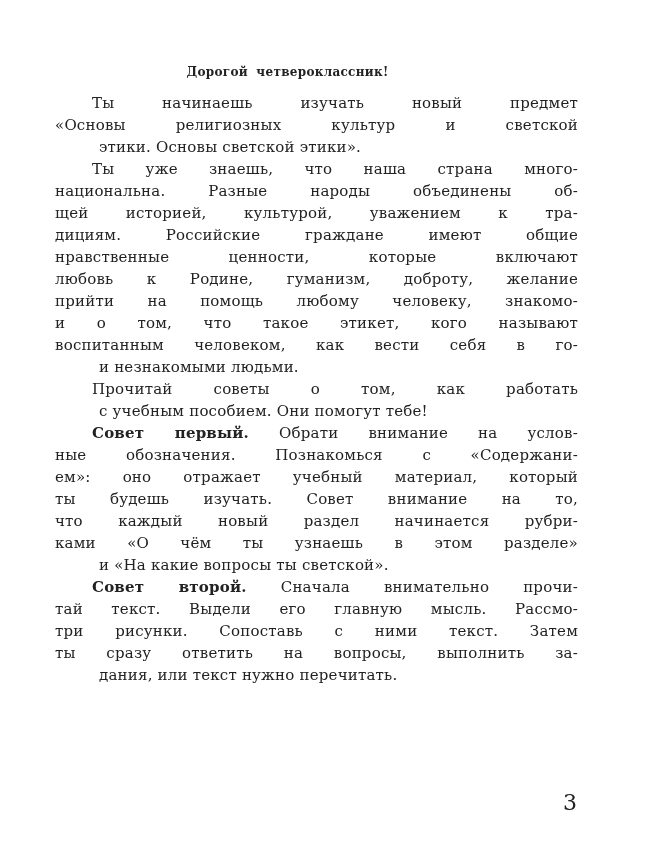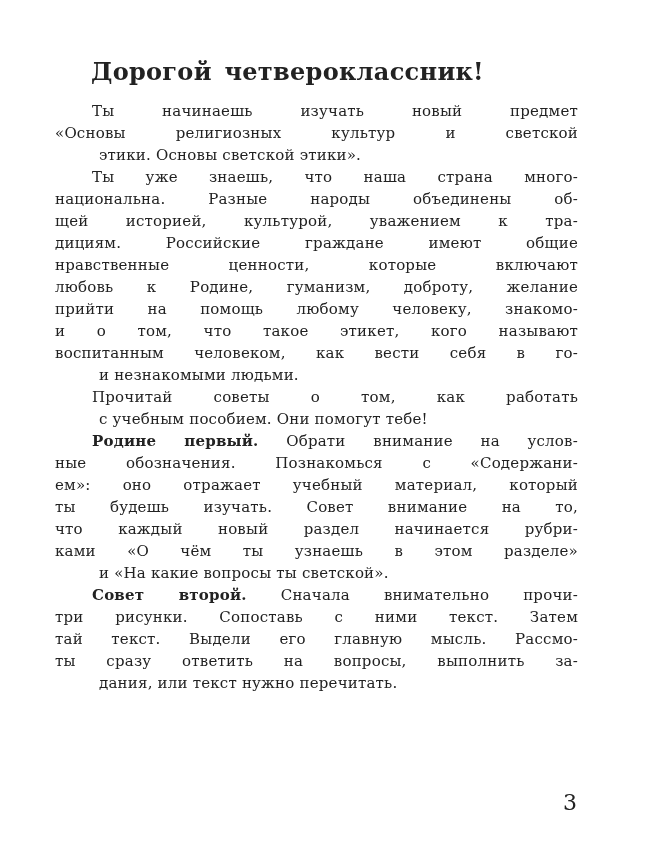--- a/index.html
+++ b/index.html
@@ -12,25 +12,25 @@
     color: #222222;
     overflow: hidden;
   }
   .content {
     position: absolute;
     left: 55px;
     top: 60px;
     width: 523px;
   }
   .heading {
-    font-size: 24px;
+    font-size: 12px;
     line-height: 24px;
     font-weight: bold;
     text-align: center;
-    margin: 0 58px 16px 0;
+    margin: 0 58px 8px 0;
     letter-spacing: 0.3px;
     word-spacing: 4px;
   }
   .para {
     font-size: 15px;
     line-height: 22px;
     letter-spacing: 0.2px;
   }
   .line {
     text-align: justify;
@@ -72,31 +72,31 @@
         <div class="para">
           <div class="line">и о том, что такое этикет, кого называют</div>
           <div class="line">воспитанным человеком, как вести себя в го-</div>
           <div class="line last">и незнакомыми людьми.</div>
         </div>
         <div class="para">
           <div class="line first">Прочитай советы о том, как работать</div>
           <div class="line last">с учебным пособием. Они помогут тебе!</div>
         </div>
         <div class="para">
-          <div class="line first"><b class="lead">Родине первый.</b> Обрати внимание на услов-</div>
+          <div class="line first"><b class="lead">Совет первый.</b> Обрати внимание на услов-</div>
           <div class="line">ные обозначения. Познакомься с «Содержани-</div>
           <div class="line">ем»: оно отражает учебный материал, который</div>
           <div class="line">ты будешь изучать. Совет внимание на то,</div>
           <div class="line">что каждый новый раздел начинается рубри-</div>
           <div class="line">ками «О чём ты узнаешь в этом разделе»</div>
           <div class="line last">и «На какие вопросы ты светской».</div>
         </div>
         <div class="para">
           <div class="line first"><b class="lead">Совет второй.</b> Сначала внимательно прочи-</div>
+          <div class="line">тай текст. Выдели его главную мысль. Рассмо-</div>
           <div class="line">три рисунки. Сопоставь с ними текст. Затем</div>
-          <div class="line">тай текст. Выдели его главную мысль. Рассмо-</div>
           <div class="line">ты сразу ответить на вопросы, выполнить за-</div>
           <div class="line last">дания, или текст нужно перечитать.</div>
         </div>
       </div>
   </div>
   <div class="folio">3</div>
 </div>
 
 </body></html>

